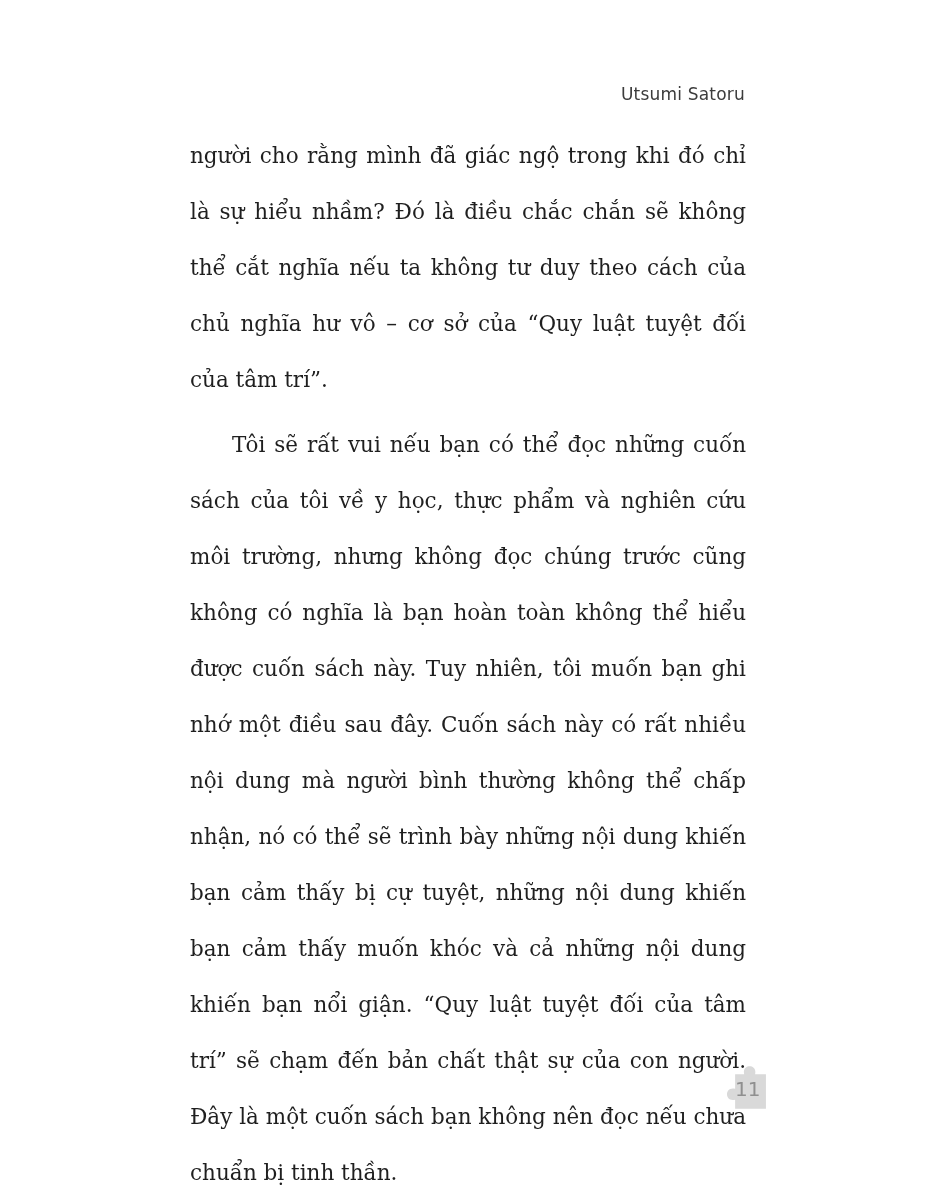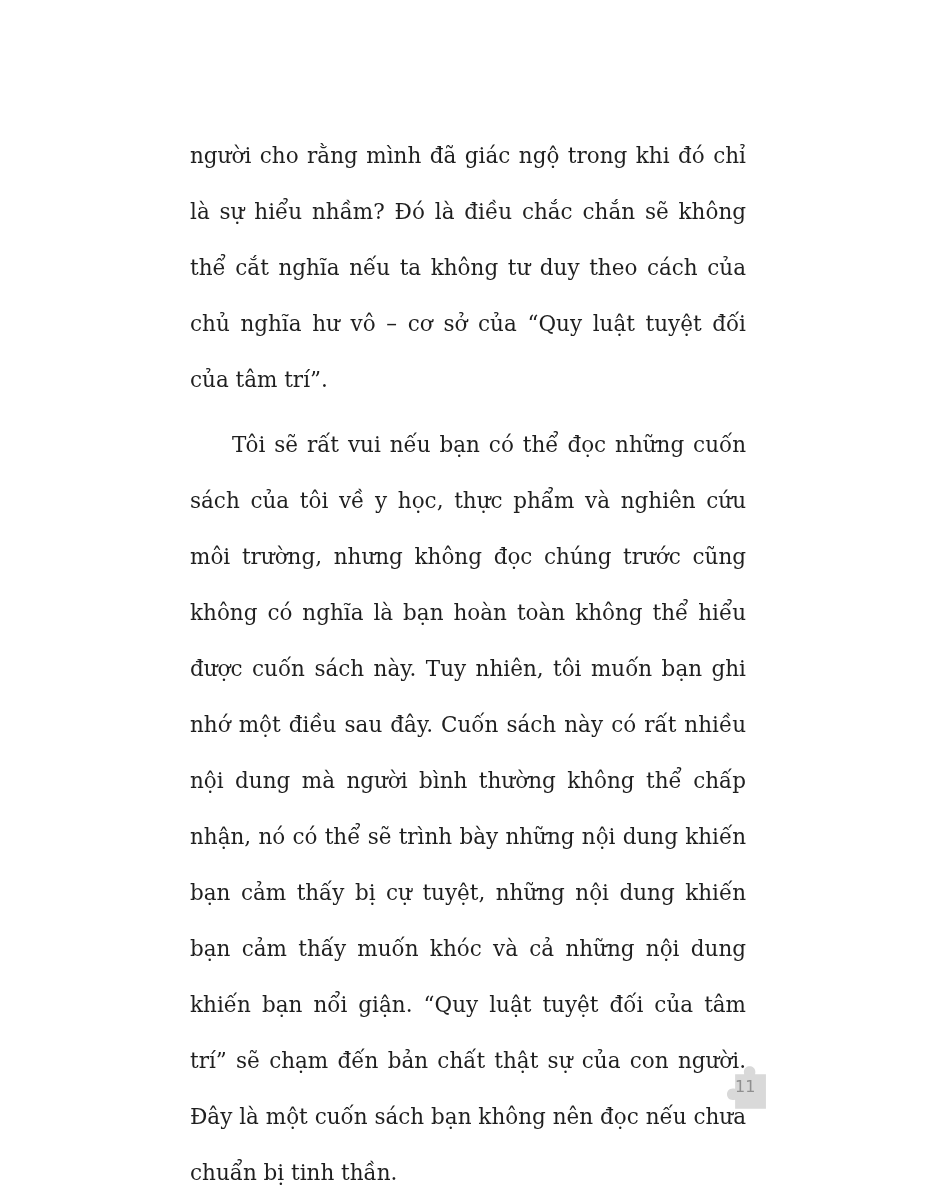--- a/index.html
+++ b/index.html
@@ -56,29 +56,30 @@
     top: 0;
     left: 0;
     width: 58px;
     height: 58px;
   }
   .page-number {
     position: absolute;
     top: 19px;
     left: 18px;
     font-family: "DejaVu Sans", "Liberation Sans", sans-serif;
-    font-size: 16px;
+    font-size: 20px;
     color: #8f8f8f;
   }
 </style>
 </head>
 <body>
 
 <div class="page">
 
+  <div class="running-header">Utsumi Satoru</div>
 
   <div class="body-text">
     <p>người cho rằng mình đã giác ngộ trong khi đó chỉ là sự hiểu nhầm? Đó là điều chắc chắn sẽ không thể cắt nghĩa nếu ta không tư duy theo cách của chủ nghĩa hư vô – cơ sở của “Quy luật tuyệt đối của tâm trí”.</p>
     <p class="indent">Tôi sẽ rất vui nếu bạn có thể đọc những cuốn sách của tôi về y học, thực phẩm và nghiên cứu môi trường, nhưng không đọc chúng trước cũng không có nghĩa là bạn hoàn toàn không thể hiểu được cuốn sách này. Tuy nhiên, tôi muốn bạn ghi nhớ một điều sau đây. Cuốn sách này có rất nhiều nội dung mà người bình thường không thể chấp nhận, nó có thể sẽ trình bày những nội dung khiến bạn cảm thấy bị cự tuyệt, những nội dung khiến bạn cảm thấy muốn khóc và cả những nội dung khiến bạn nổi giận. “Quy luật tuyệt đối của tâm trí” sẽ chạm đến bản chất thật sự của con người. Đây là một cuốn sách bạn không nên đọc nếu chưa chuẩn bị tinh thần.</p>
   </div>
 
   <div class="footer-mark">
     <svg viewBox="0 0 64 64" aria-hidden="true">
       <path fill="#d9d9d9" d="M20 18 H30 C27 6 45 6 42 18 H54 V56 H20 V46 C8 49 8 31 20 34 Z"></path>
     </svg>

